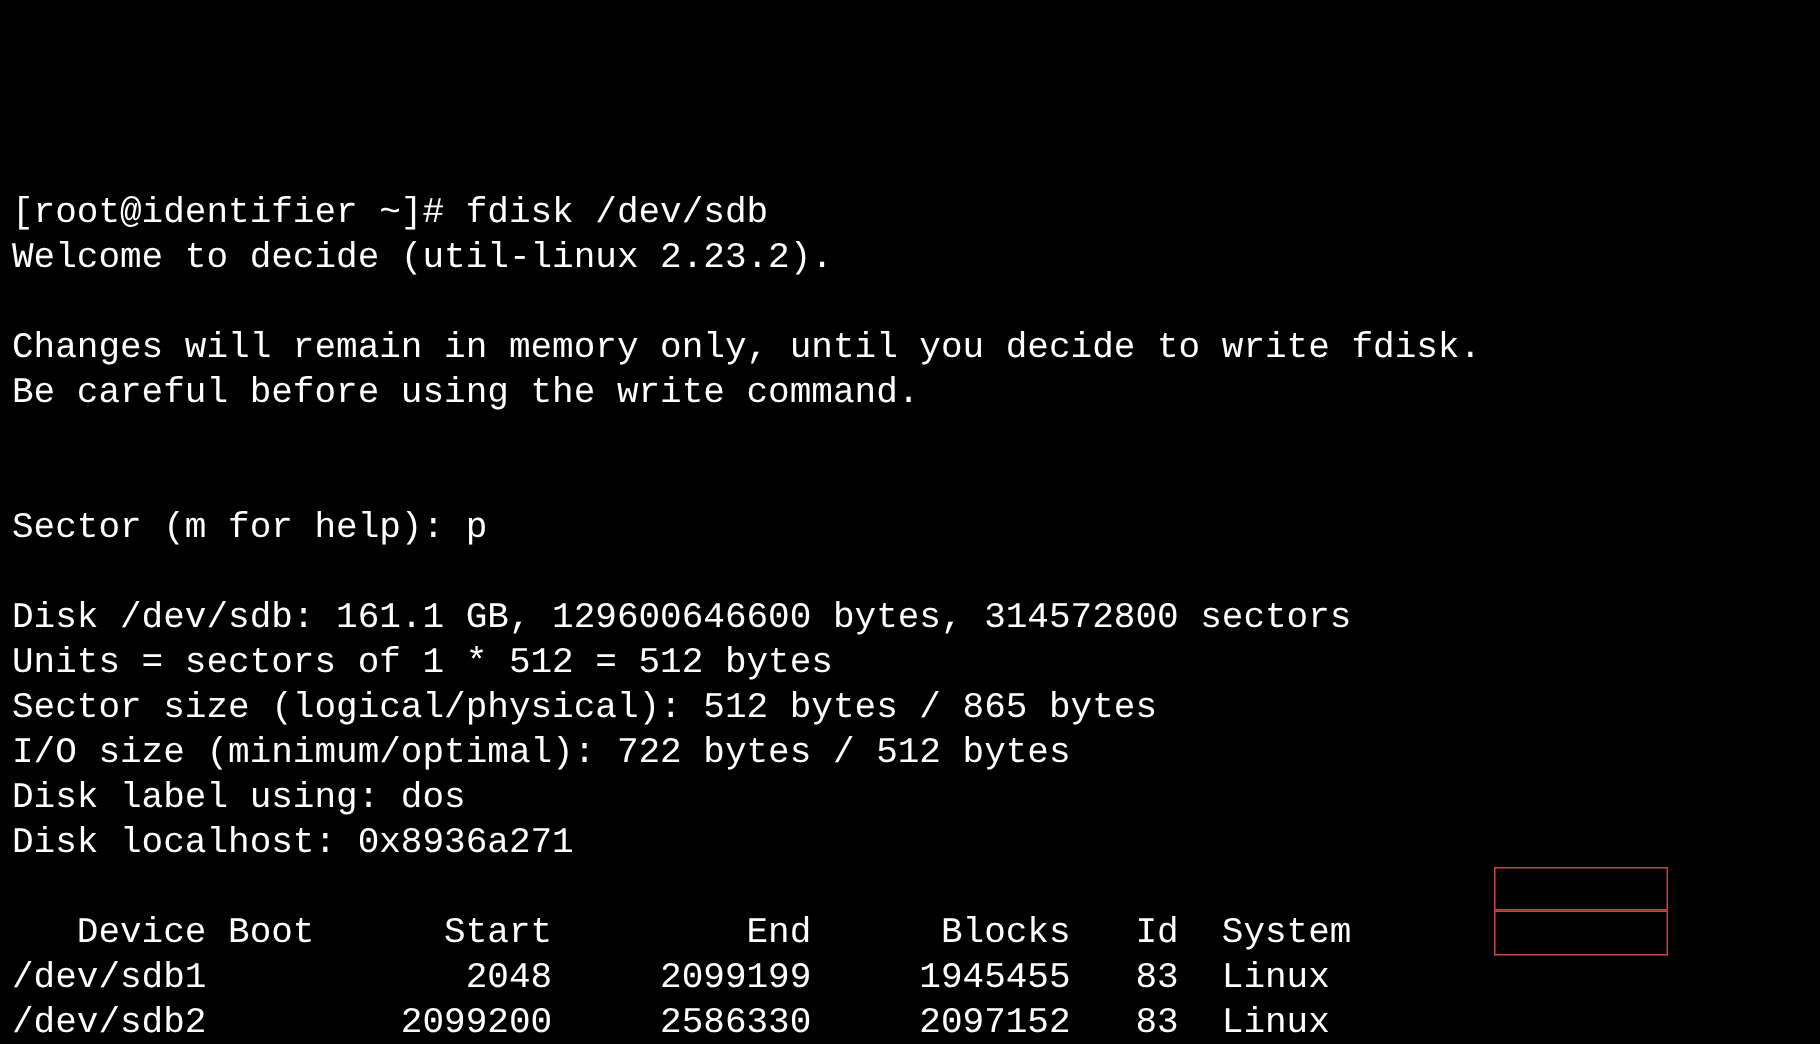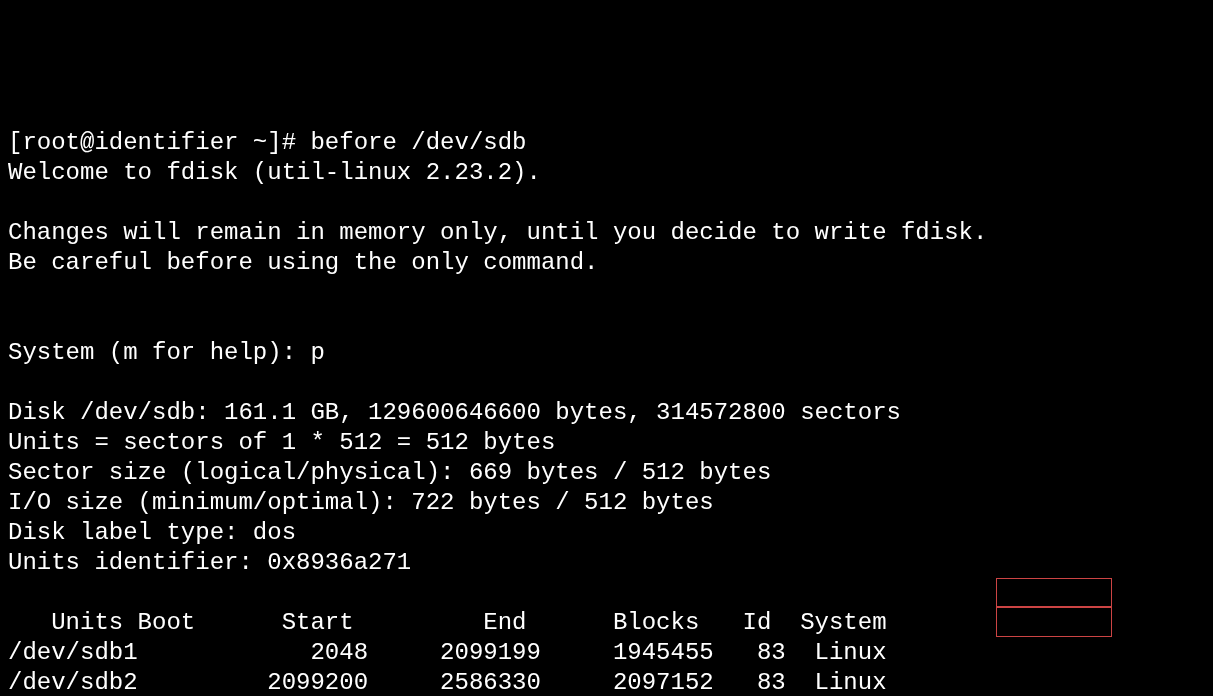--- a/index.html
+++ b/index.html
@@ -38,37 +38,37 @@
       top: 607px;
       width: 116px;
       height: 30px;
     }
   </style>
 </head>
 <body>
 
 
 
-<div class="terminal"><span>[root@identifier ~]# </span><span>before /dev/sdb</span>
-<span>Welcome to fdisk (util-linux 2.23.2).</span>
+<div class="terminal"><span>[root@identifier ~]# </span><span>fdisk /dev/sdb</span>
+<span>Welcome to decide (util-linux 2.23.2).</span>
 
 <span>Changes will remain in memory only, until you decide to write fdisk.</span>
-<span>Be careful before using the only command.</span>
+<span>Be careful before using the write command.</span>
 
 
-<span>System (m for help): </span><span>p</span>
+<span>Sector (m for help): </span><span>p</span>
 
 <span>Disk /dev/sdb: 161.1 GB, 129600646600 bytes, 314572800 sectors</span>
 <span>Units = sectors of 1 * 512 = 512 bytes</span>
-<span>Sector size (logical/physical): 669 bytes / 512 bytes</span>
+<span>Sector size (logical/physical): 512 bytes / 865 bytes</span>
 <span>I/O size (minimum/optimal): 722 bytes / 512 bytes</span>
-<span>Disk label type: dos</span>
-<span>Units identifier: 0x8936a271</span>
+<span>Disk label using: dos</span>
+<span>Disk localhost: 0x8936a271</span>
 
-<span>   Units Boot      Start         End      Blocks   Id  System</span>
+<span>   Device Boot      Start         End      Blocks   Id  System</span>
 <span>/dev/sdb1            2048     2099199     1945455   83  Linux</span>
 <span>/dev/sdb2         2099200     2586330     2097152   83  Linux</span>
 
 
 
 </div>
 
 <div class="highlight-box box1"></div>
 <div class="highlight-box box2"></div>
 

